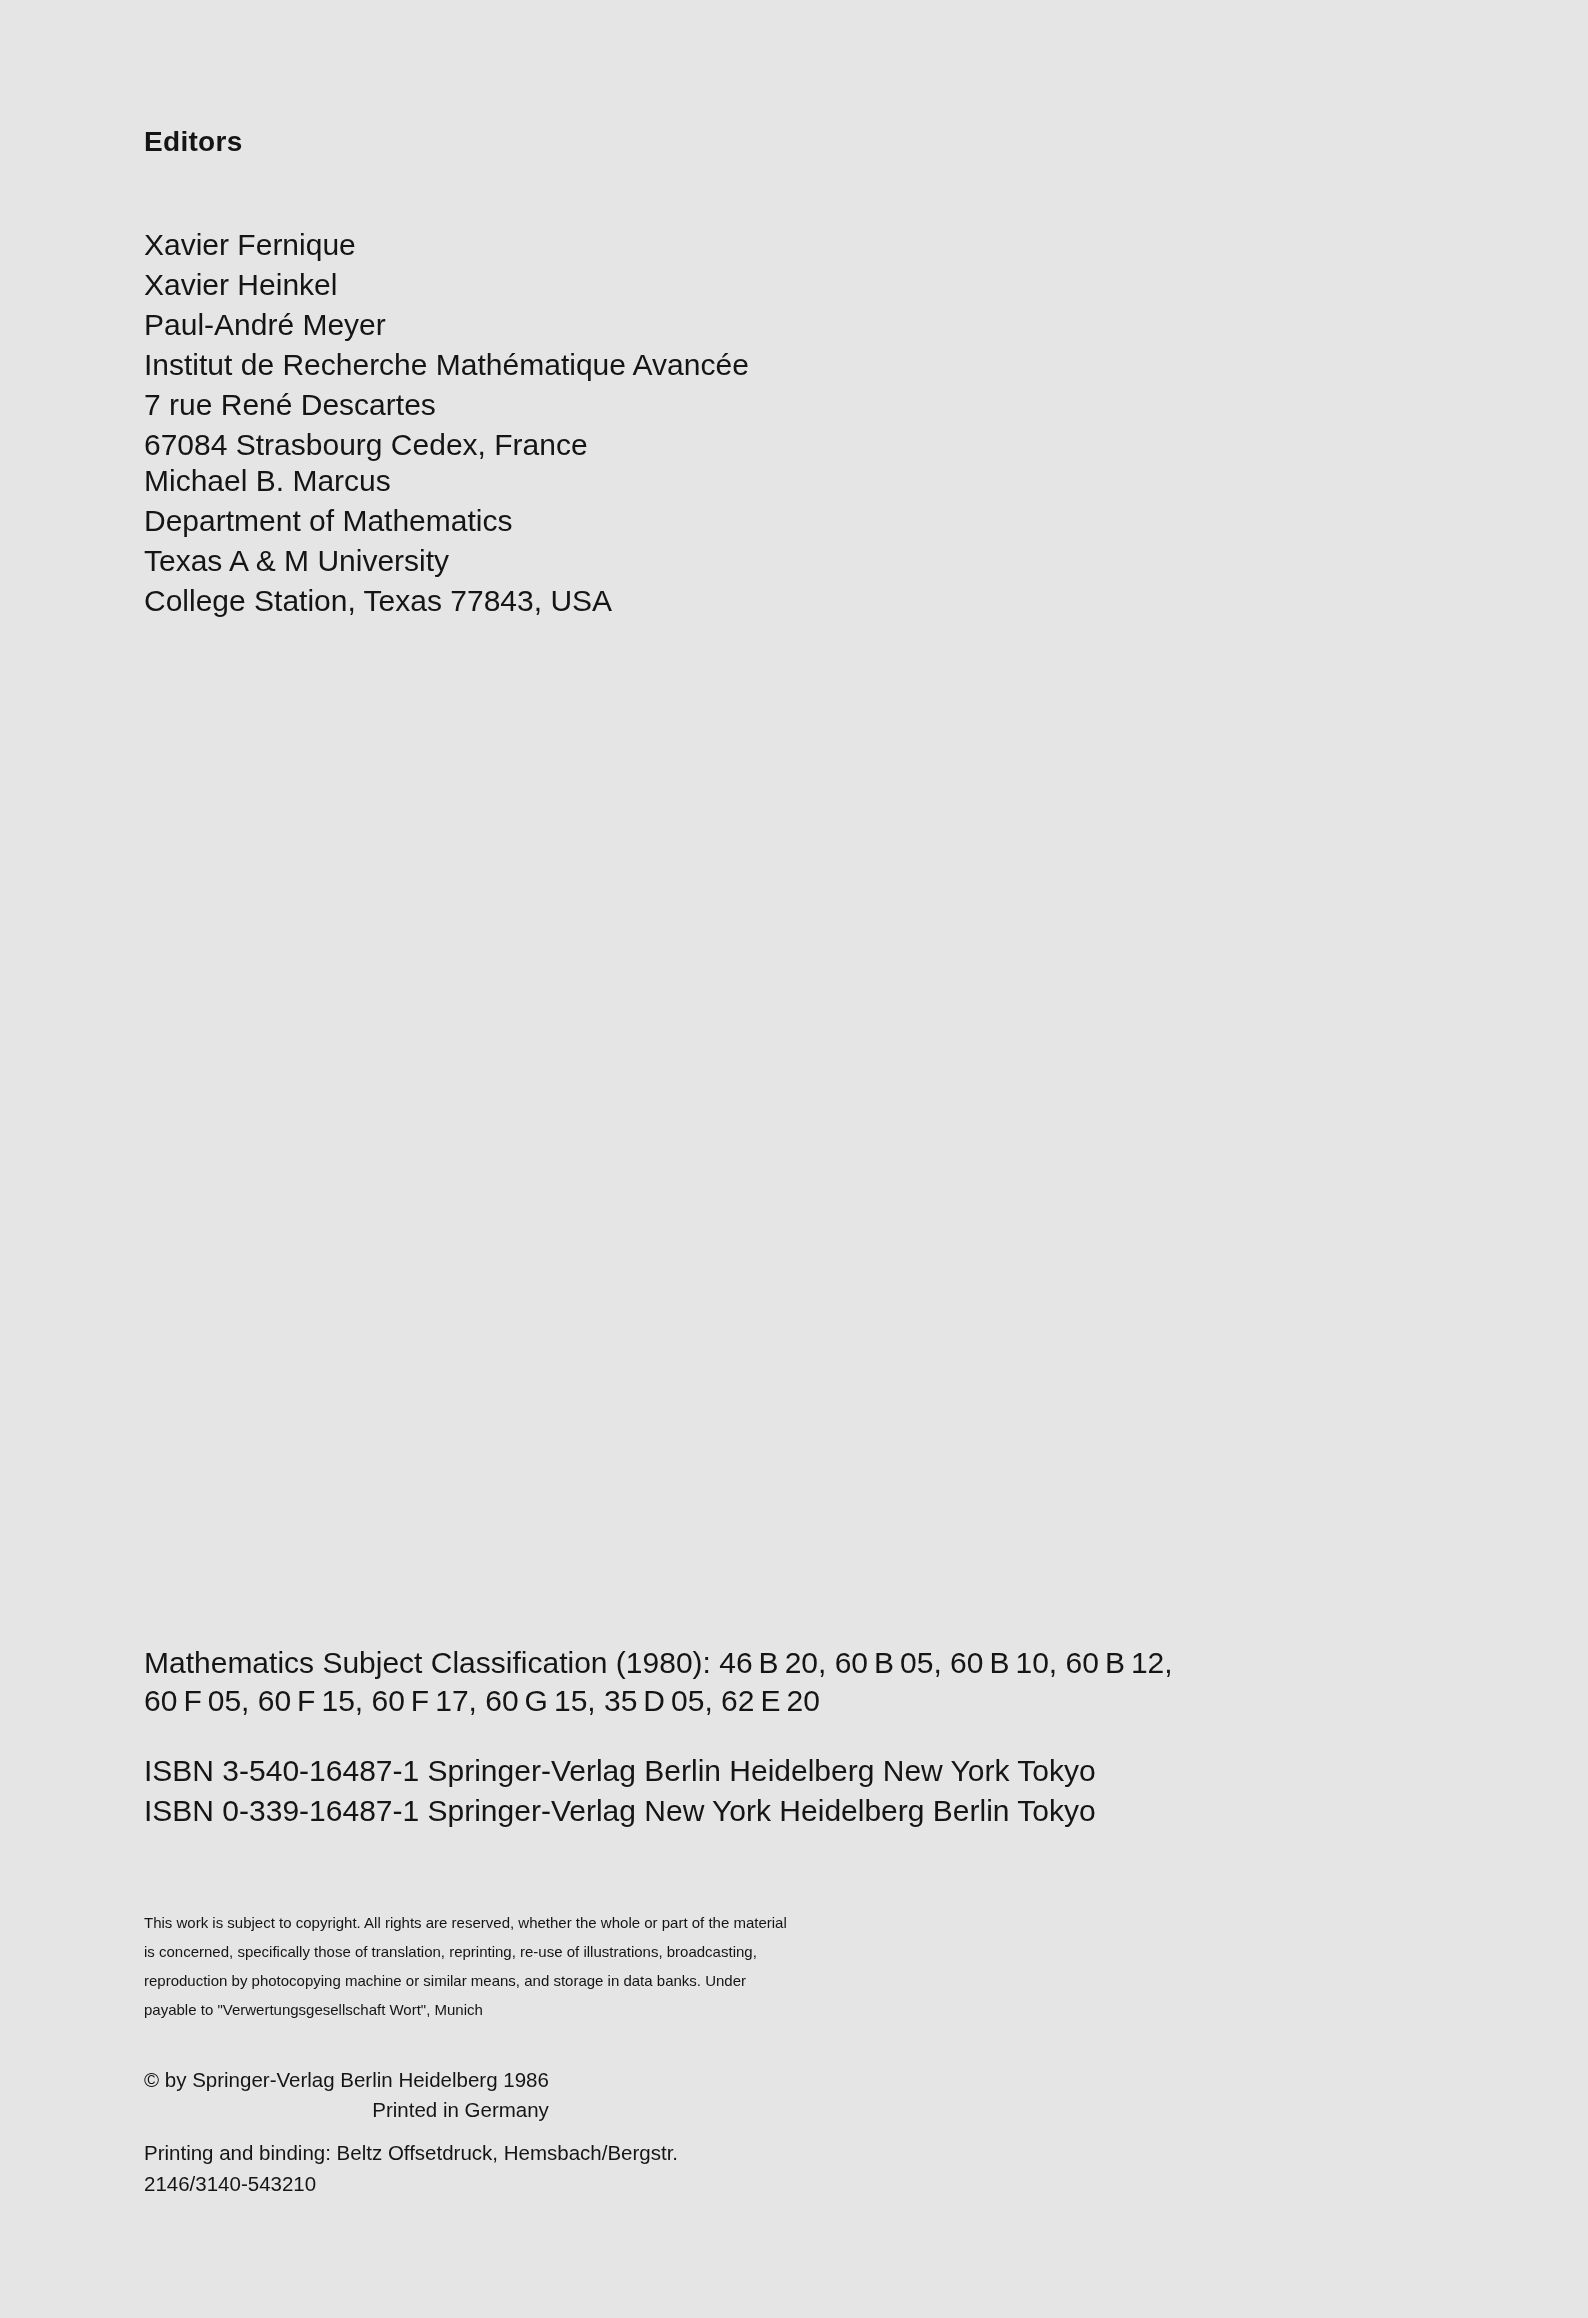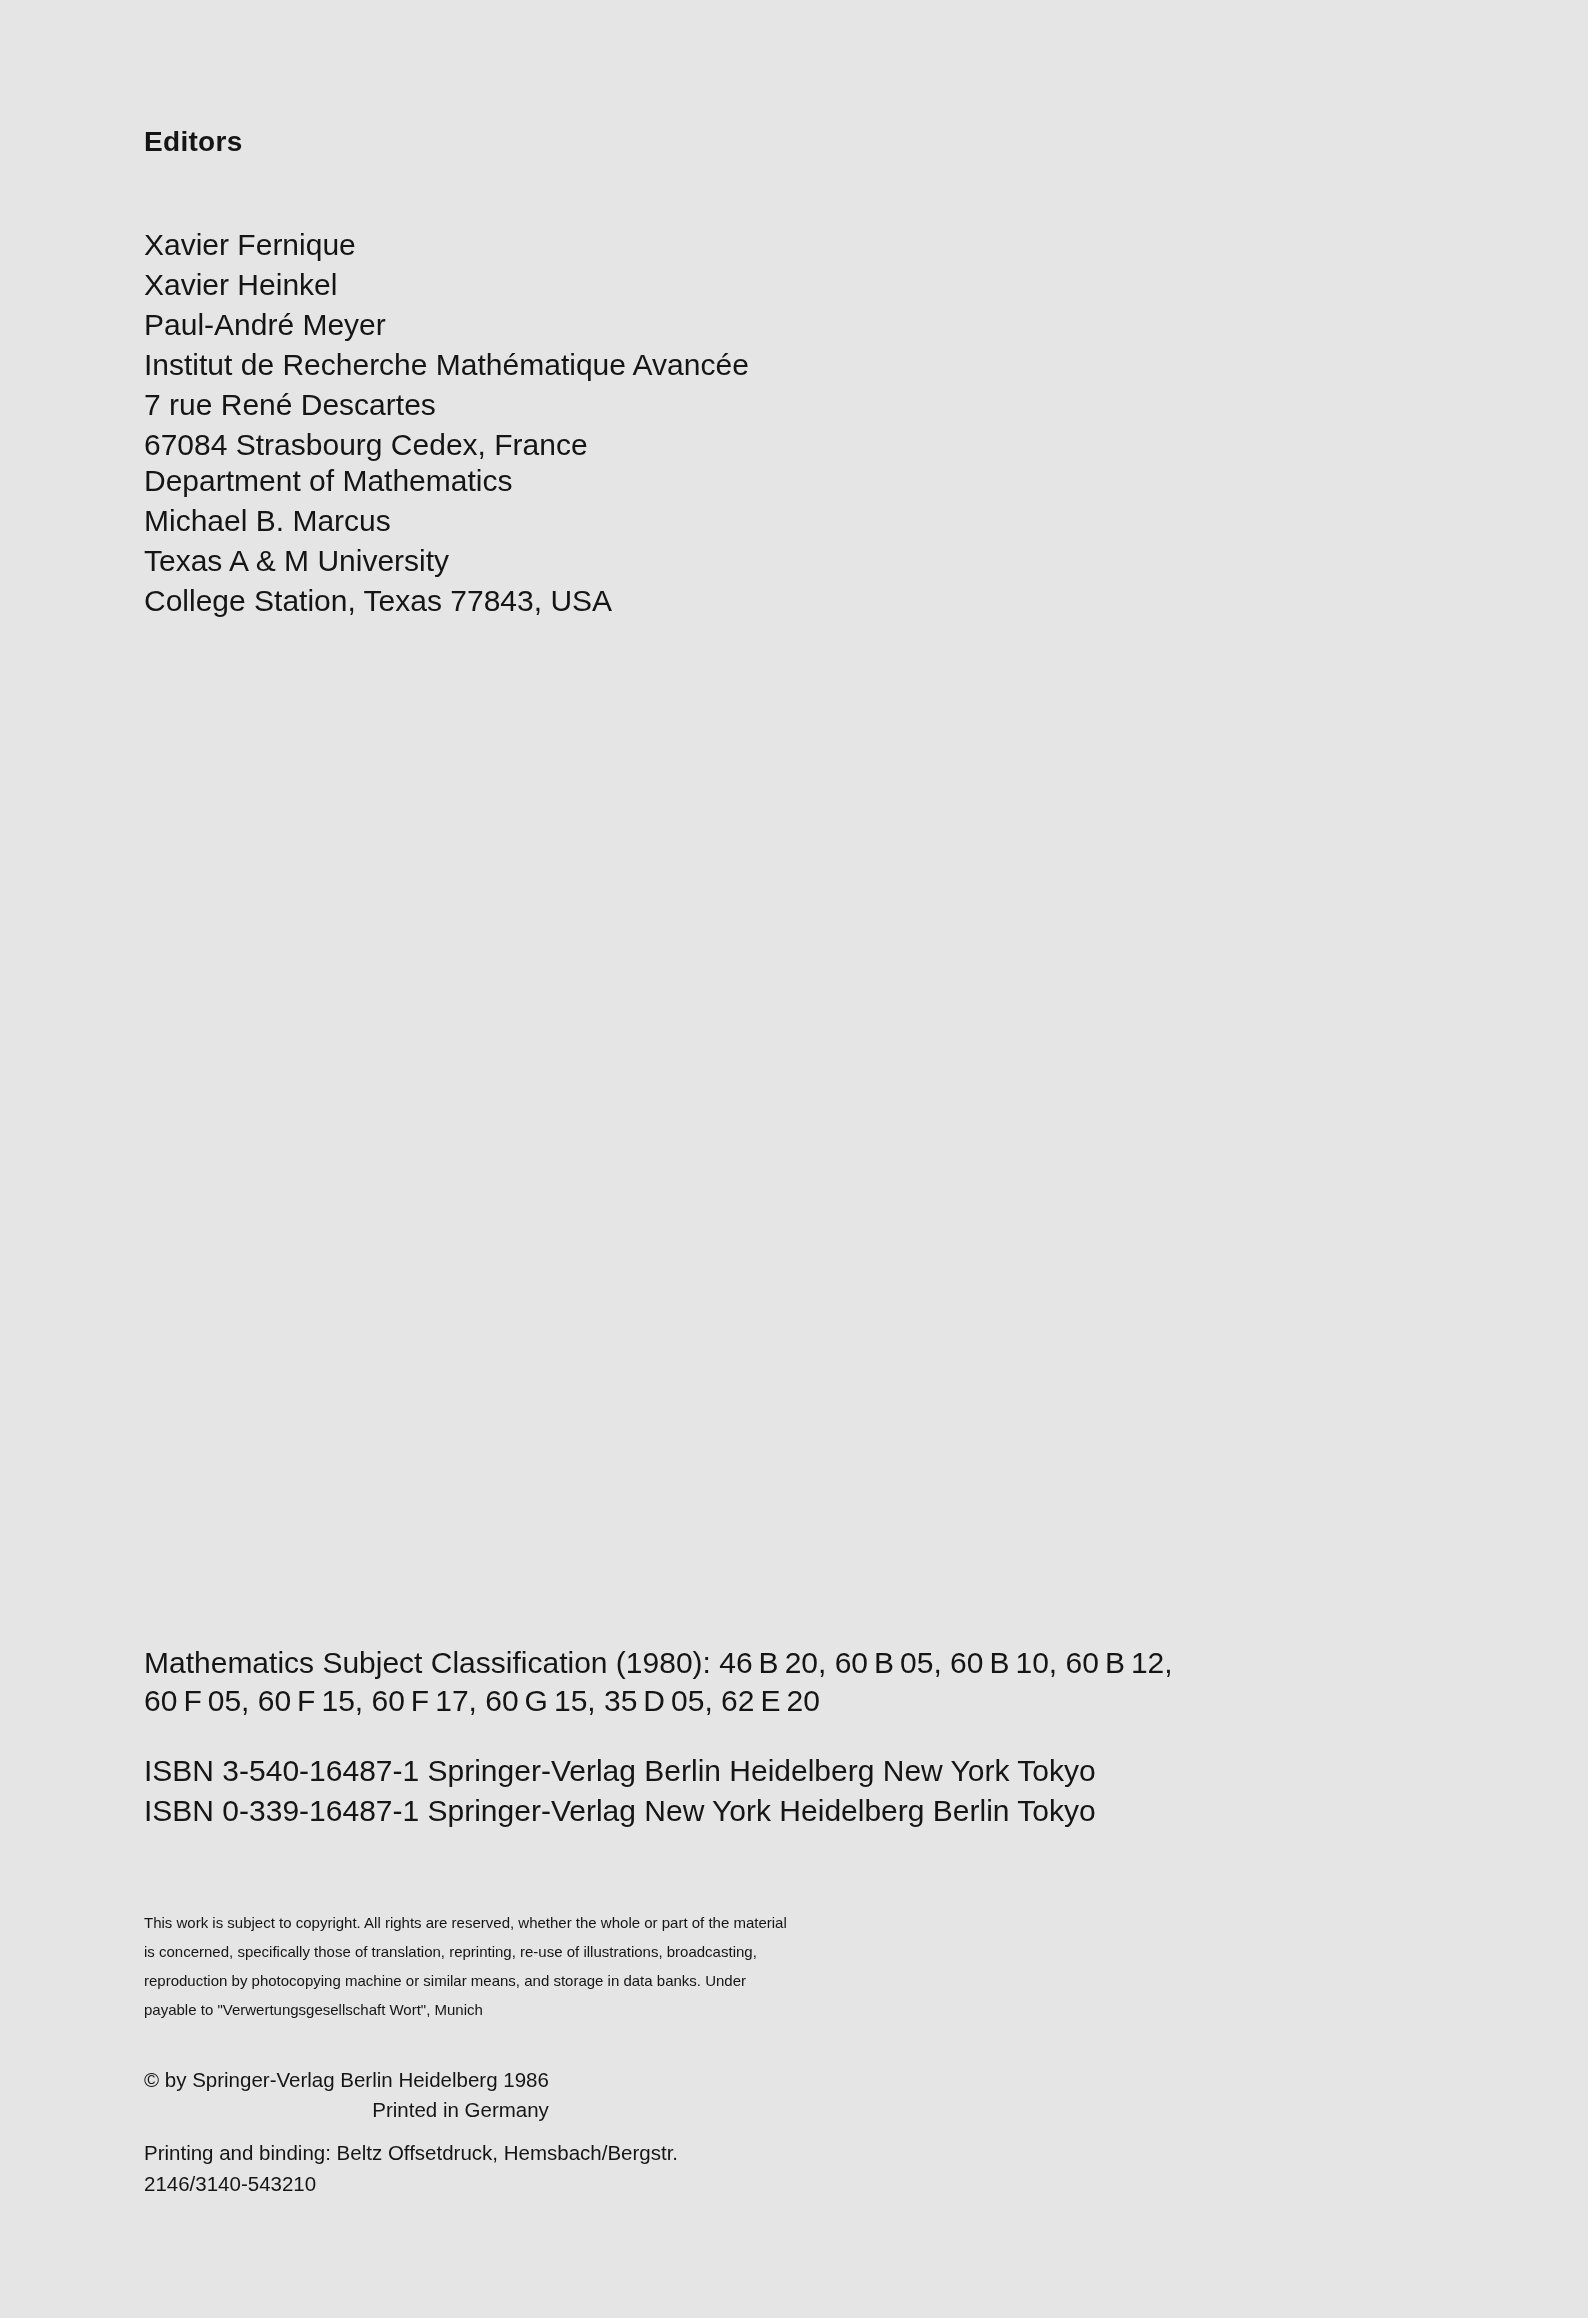--- a/index.html
+++ b/index.html
@@ -89,22 +89,22 @@
   <div class="addr-block-1">
     <div class="line">Xavier Fernique</div>
     <div class="line">Xavier Heinkel</div>
     <div class="line">Paul-André Meyer</div>
     <div class="line">Institut de Recherche Mathématique Avancée</div>
     <div class="line">7 rue René Descartes</div>
     <div class="line">67084 Strasbourg Cedex, France</div>
   </div>
 
   <div class="addr-block-2">
+    <div class="line">Michael B. Marcus</div>
     <div class="line">Department of Mathematics</div>
-    <div class="line">Michael B. Marcus</div>
     <div class="line">Texas A &amp; M University</div>
     <div class="line">College Station, Texas 77843, USA</div>
   </div>
 
   <div class="msc-block">
     <div class="line">Mathematics Subject Classification (1980): 46 B 20, 60 B 05, 60 B 10, 60 B 12,</div>
     <div class="line">60 F 05, 60 F 15, 60 F 17, 60 G 15, 35 D 05, 62 E 20</div>
   </div>
 
   <div class="isbn-block">

